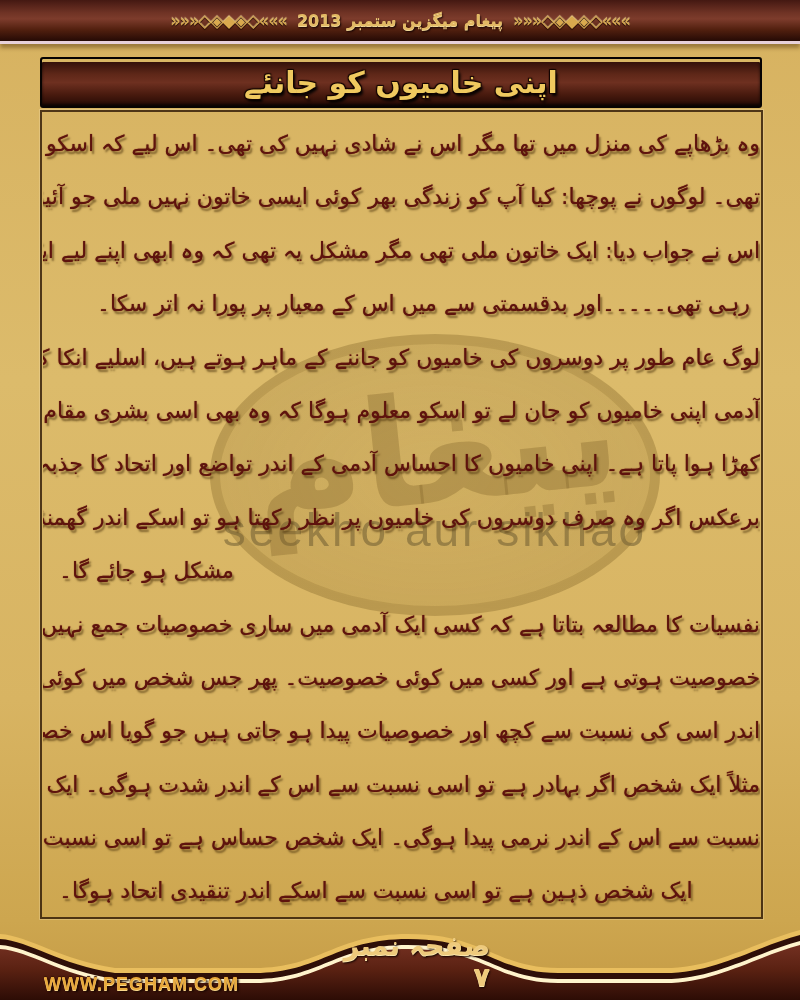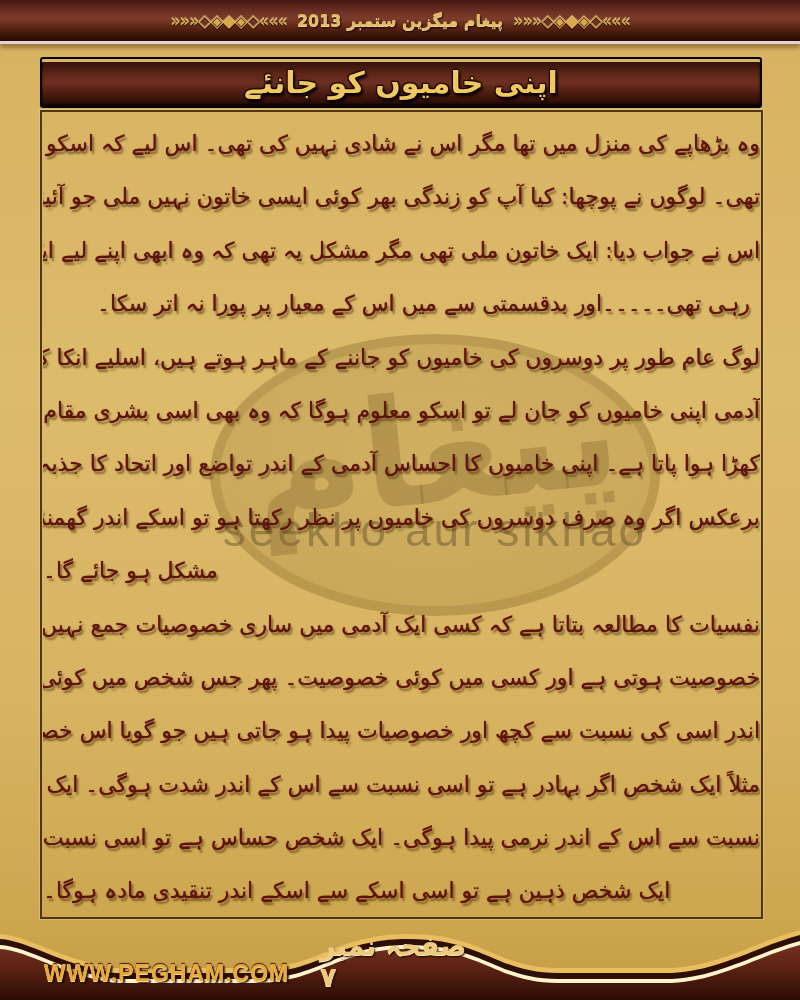--- a/index.html
+++ b/index.html
@@ -62,33 +62,33 @@
   }
   .text-block{position:absolute;left:0;top:0;width:100%;padding:5px 1px 0 1px;box-sizing:border-box;}
   .tline{
     position:relative;direction:rtl;height:53.4px;line-height:53.4px;overflow:hidden;
     font-size:22px;color:#5e130d;
     text-align:justify;text-align-last:justify;
     text-shadow:0 0 1px rgba(94,19,13,.85), 2px 3px 2px rgba(72,46,10,.6);
     white-space:nowrap;
   }
   .tline.align-center{text-align:center;text-align-last:center;padding-left:44px;}
-  .tline.align-left{text-align:left;text-align-last:left;}
+  .tline.align-left{text-align:left;text-align-last:left;padding-left:16px;}
   
   .footer{position:absolute;left:0;bottom:0;width:800px;height:70px;}
   .footer svg{position:absolute;left:0;top:0;}
   .footer .website{
-    position:absolute;left:44px;bottom:13px;
-    font-family:"Liberation Sans",sans-serif;font-weight:bold;font-size:23px;letter-spacing:1px;
+    position:absolute;left:44px;bottom:5px;
+    font-family:"Liberation Sans",sans-serif;font-weight:bold;font-size:18px;letter-spacing:1px;
     color:#e8a93c;
     text-shadow:0 1px 0 #f8d88a, 0 -1px 1px #3a1404, 2px 2px 2px #1c0802;
     margin-top:24px;
   }
   .footer .page-number{
-    position:absolute;left:320px;bottom:8px;width:170px;text-align:left;
+    position:absolute;left:320px;bottom:8px;width:170px;text-align:right;
     direction:rtl;font-size:27px;font-weight:bold;color:#eeca7c;
     text-shadow:0 1px 0 #fbe7ad, 1px 2px 2px #180601;
   }
 </style>
 </head>
 <body>
 
 <div class="page">
 
   <div class="header">
@@ -116,21 +116,21 @@
       <div class="tline">لوگ عام طور پر دوسروں کی خامیوں کو جاننے کے ماہر ہوتے ہیں، اسلیے انکا کسی سے نباہ نہیں ہوتا۔ اگر</div>
       <div class="tline">آدمی اپنی خامیوں کو جان لے تو اسکو معلوم ہوگا کہ وہ بھی اسی بشری مقام پر ہے جہاں وہ دوسروں کو</div>
       <div class="tline">کھڑا ہوا پاتا ہے۔ اپنی خامیوں کا احساس آدمی کے اندر تواضع اور اتحاد کا جذبہ پیدا کرتا ہے۔ اسکے</div>
       <div class="tline">برعکس اگر وہ صرف دوسروں کی خامیوں پر نظر رکھتا ہو تو اسکے اندر گھمنڈ پیدا ہوگا اور کسی سے نباہ کرنا</div>
       <div class="tline align-left">مشکل ہو جائے گا۔</div>
       <div class="tline">نفسیات کا مطالعہ بتاتا ہے کہ کسی ایک آدمی میں ساری خصوصیات جمع نہیں ہوتیں۔ کسی میں کوئی</div>
       <div class="tline">خصوصیت ہوتی ہے اور کسی میں کوئی خصوصیت۔ پھر جس شخص میں کوئی ایک خصوصیت ہوتی ہے اسکے</div>
       <div class="tline">اندر اسی کی نسبت سے کچھ اور خصوصیات پیدا ہو جاتی ہیں جو گویا اس خصوصیت کا ضمنی نتیجہ ہوتی ہیں۔</div>
       <div class="tline">مثلاً ایک شخص اگر بہادر ہے تو اسی نسبت سے اس کے اندر شدت ہوگی۔ ایک شخص شریف ہے تو اسی</div>
       <div class="tline">نسبت سے اس کے اندر نرمی پیدا ہوگی۔ ایک شخص حساس ہے تو اسی نسبت سے اسکے اندر غصہ ہوگا۔</div>
-      <div class="tline align-left">ایک شخص ذہین ہے تو اسی اسکے سے اسکے اندر تنقیدی مادہ ہوگا۔</div>
+      <div class="tline align-left">ایک شخص ذہین ہے تو اسی نسبت سے اسکے اندر تنقیدی اتحاد ہوگا۔</div>
     </div>
   </div>
 
   <div class="footer">
     <svg width="800" height="70" viewBox="0 0 800 70" aria-hidden="true">
       <defs>
         <linearGradient id="footGrad" x1="0" y1="0" x2="0" y2="1">
           <stop offset="0%" stop-color="#733021"></stop>
           <stop offset="45%" stop-color="#5a2112"></stop>
           <stop offset="100%" stop-color="#2c0c05"></stop>

